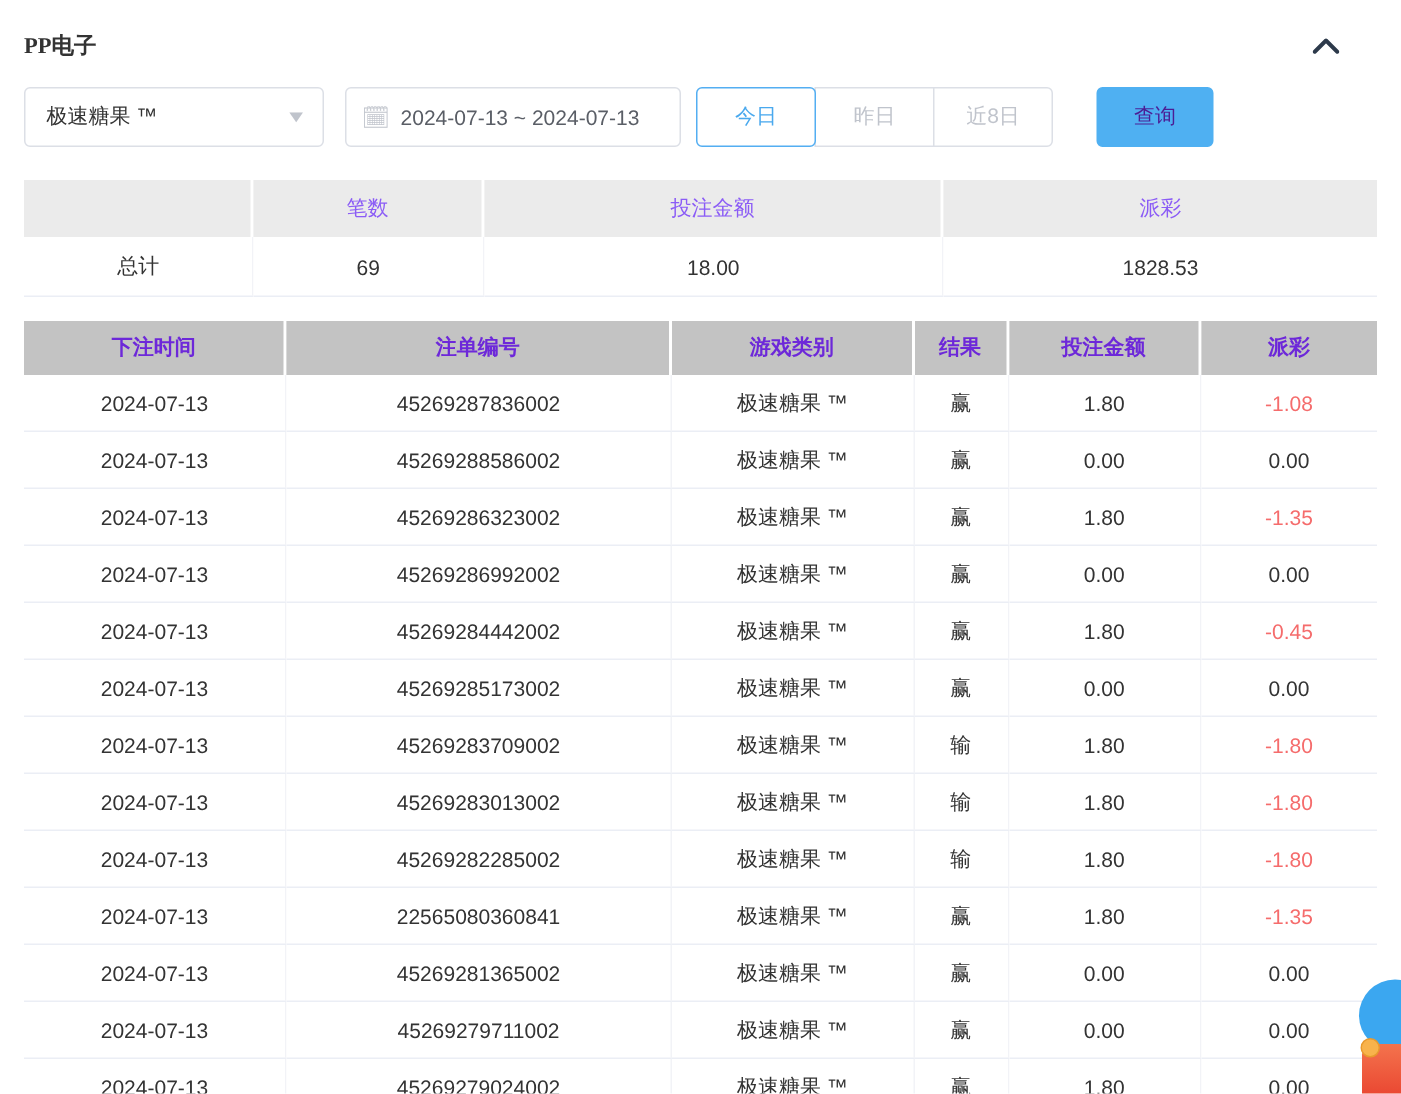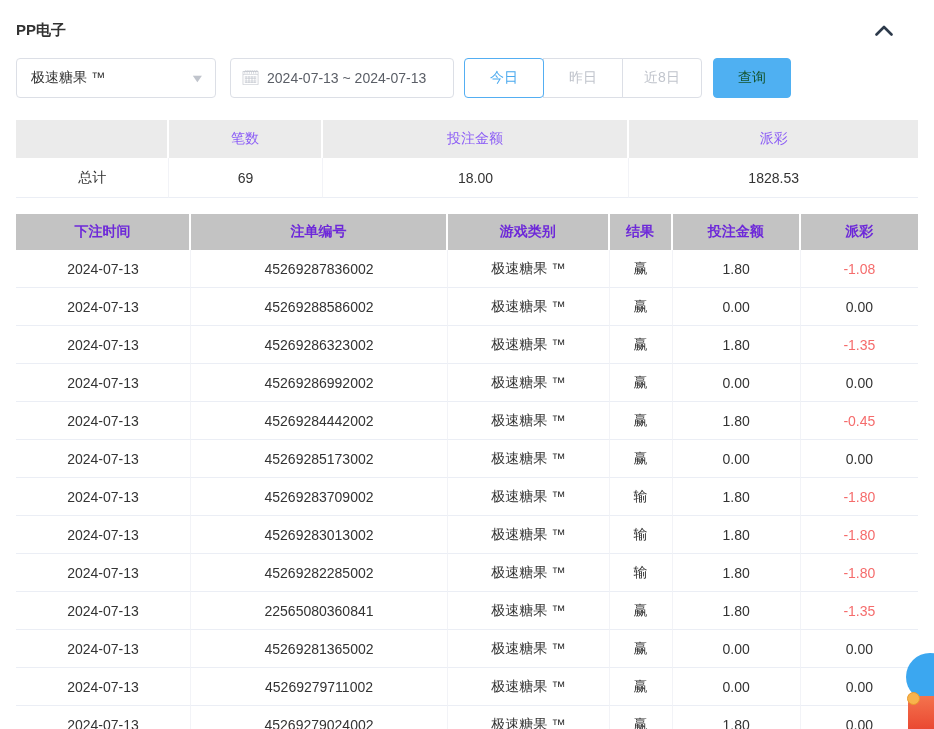--- a/index.html
+++ b/index.html
@@ -1,42 +1,42 @@
 <!DOCTYPE html>
 <html><head>
 <meta charset="utf-8">
 <style>
   * { box-sizing: border-box; margin: 0; padding: 0; }
   html, body { width: 934px; height: 729px; overflow: hidden; background: #fff; }
   body { font-family: "Liberation Sans", "DejaVu Sans", sans-serif; color: #333; position: relative; }
   .page { padding: 0 16px; }
 
   
-  .panel-header { display: flex; align-items: center; justify-content: space-between; padding-top: 19px; height: 42px; }
+  .panel-header { display: flex; align-items: center; justify-content: space-between; padding-top: 19px; height: 42px; font-family: Liberation Serif, serif; }
   .panel-title { font-size: 15px; font-weight: bold; color: #333; }
   .collapse-btn { width: 24px; height: 24px; display: flex; align-items: center; justify-content: center; cursor: pointer; margin-right: 22px; }
 
   
   .filters { display: flex; align-items: center; margin-top: 16px; height: 40px; }
   .select-box { width: 200px; height: 40px; border: 1px solid #dcdfe6; border-radius: 4px;
     display: flex; align-items: center; justify-content: space-between; padding: 0 12px 0 14px;
     font-size: 14px; color: #333; cursor: pointer; background: #fff; }
   .select-caret { color: #c0c4cc; font-size: 11px; transform: scaleX(1.4); }
   .date-box { width: 224px; height: 40px; border: 1px solid #dcdfe6; border-radius: 4px;
     display: flex; align-items: center; padding: 0 10px; margin-left: 14px; font-size: 14px; color: #5a5e66;
     background: #fff; cursor: pointer; }
   .date-box .cal-icon { color: #c0c4cc; margin-right: 7px; font-size: 15px; }
   .btn-group { display: flex; margin-left: 10px; }
   .btn-group .qbtn { width: 80px; height: 40px; background: #fff; border: 1px solid #dcdfe6; font-size: 14px;
     color: #c0c4cc; cursor: pointer; margin-left: -1px; font-family: inherit; }
   .btn-group .qbtn:first-child { border-radius: 4px 0 0 4px; margin-left: 0; }
   .btn-group .qbtn:last-child { border-radius: 0 4px 4px 0; }
   .btn-group .qbtn.active { border: 1px solid #53aef2; color: #4aa9ee; position: relative; z-index: 2; border-radius: 4px; }
-  .query-btn { width: 78px; height: 40px; margin-left: 11px; background: #4fb0f2; border: 1px solid #4fb0f2;
-    border-radius: 4px; color: #14532d; font-size: 14px; cursor: pointer; font-family: inherit; }
+  .query-btn { width: 78px; height: 40px; margin-left: 29px; background: #4fb0f2; border: 1px solid #4fb0f2;
+    border-radius: 4px; color: #4c1d95; font-size: 14px; cursor: pointer; font-family: inherit; }
 
   
   table { border-collapse: separate; border-spacing: 0; width: 100%; table-layout: fixed; }
   td, th { text-align: center; font-size: 14px; overflow: hidden; white-space: nowrap; }
 
   
   .summary-table { margin-top: 22px; }
   .summary-table th { background: #ebebeb; height: 38px; font-weight: normal; color: #8b5cf6; border-right: 2px solid #fff; }
   .summary-table th:last-child { border-right: none; }
   .summary-table td { height: 40px; background: #fff; border-bottom: 1px solid #ebeef5; border-right: 1px solid #f2f3f7; color: #333; }

